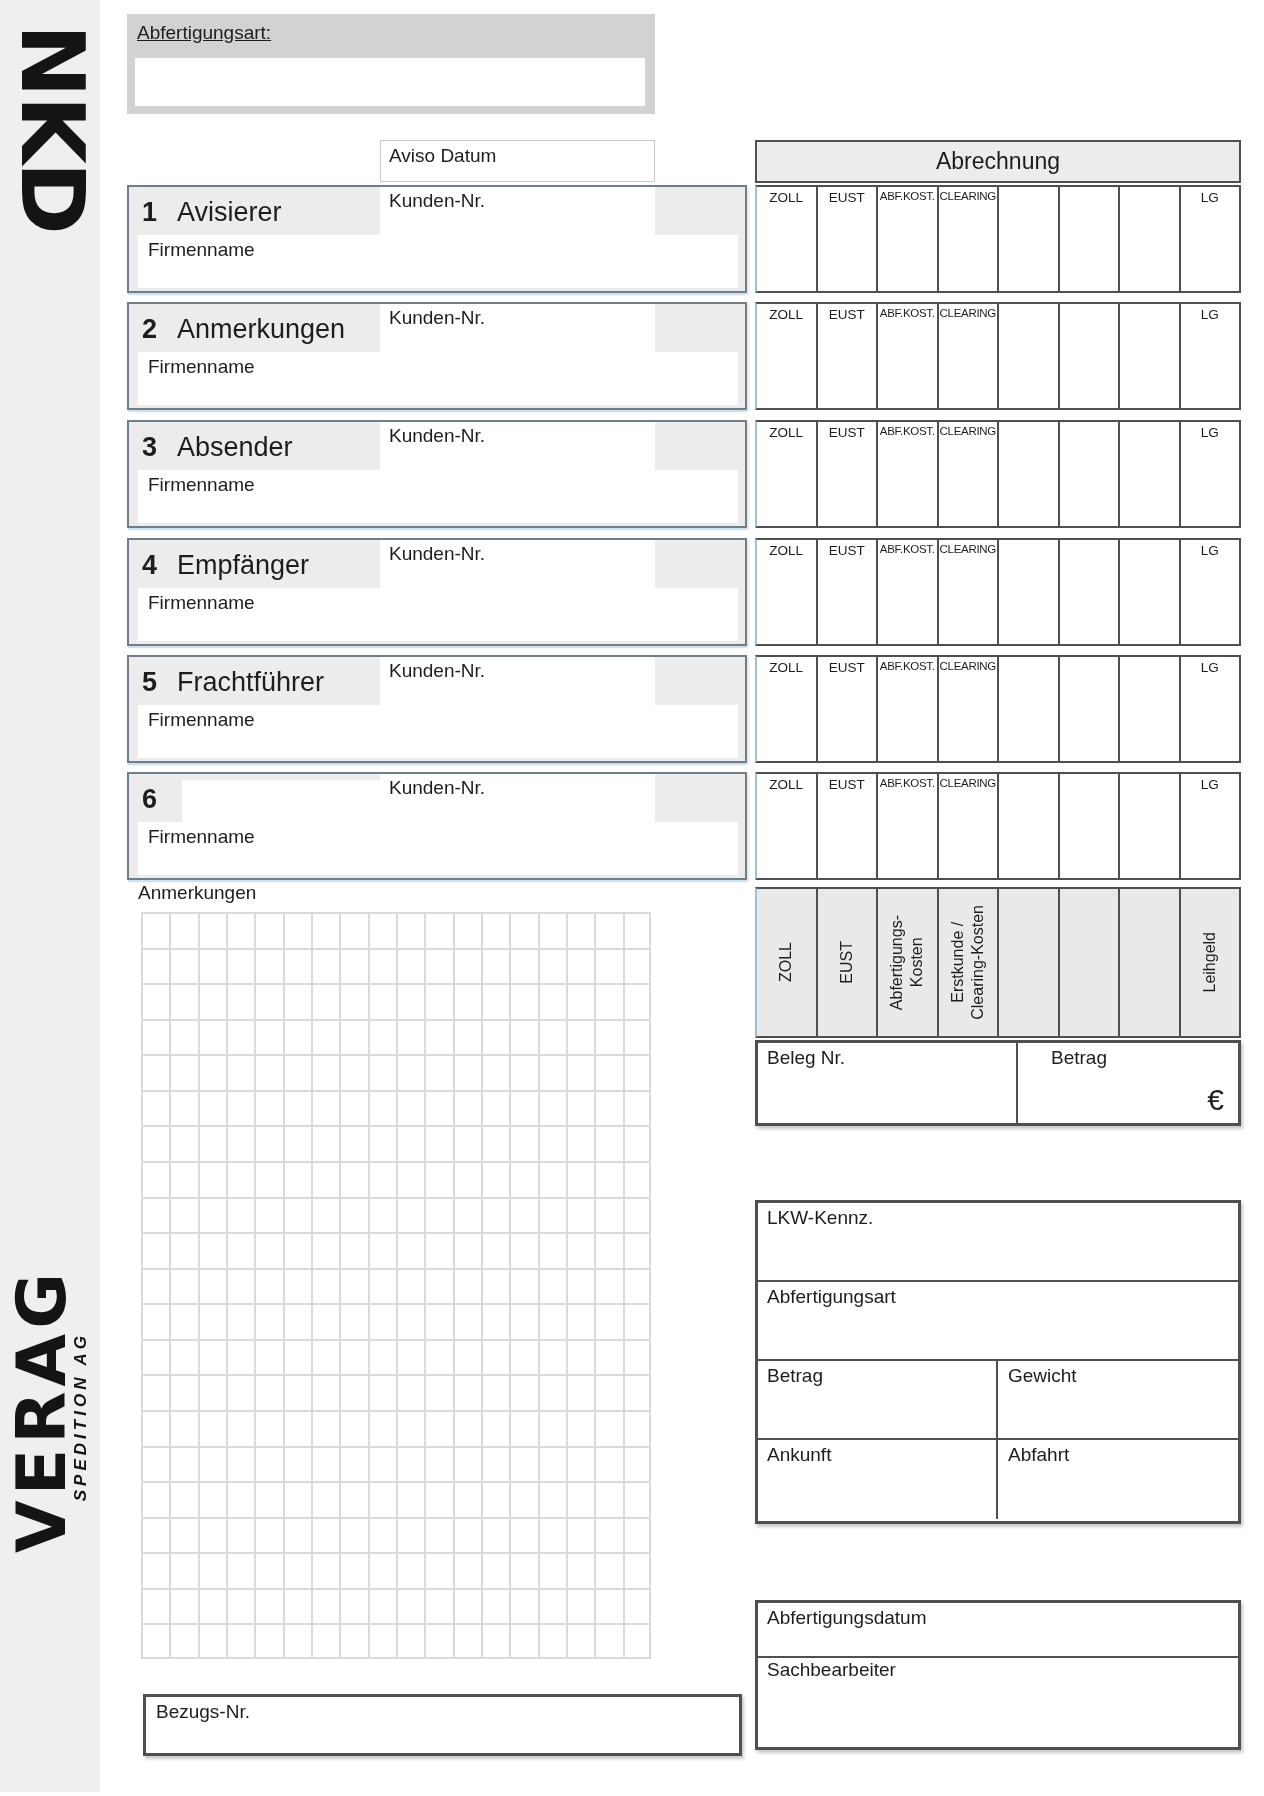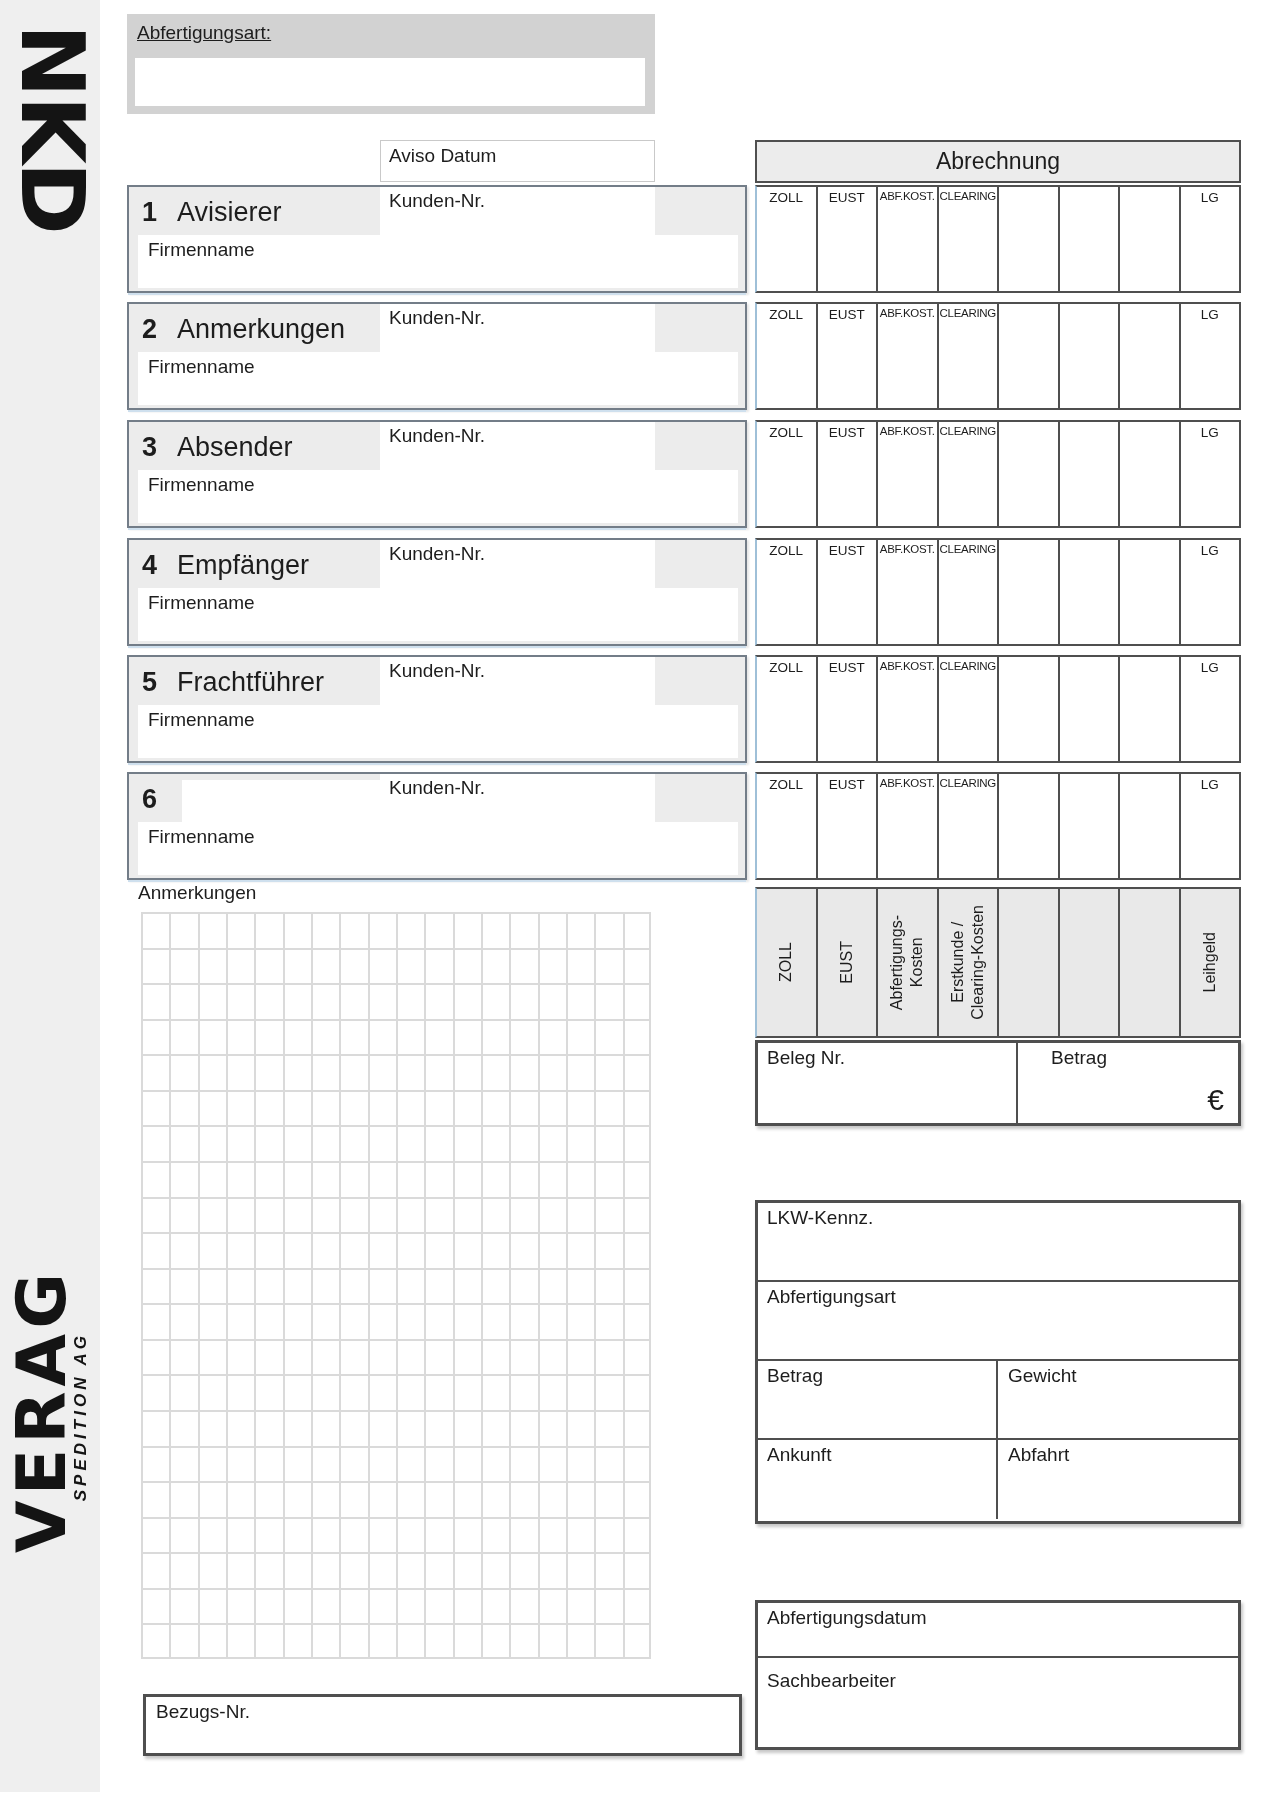--- a/index.html
+++ b/index.html
@@ -77,21 +77,21 @@
   .t-row:last-child{border-bottom:none;}
   .t-split{display:flex;}
   .t-cell-l{width:240px;border-right:2px solid #4f4f4f;padding:4px 9px;box-sizing:border-box;}
   .t-cell-r{flex:1;padding:4px 10px;}
   .t-pad{padding:4px 9px;}
 
   
   .proc{position:absolute;left:755px;top:1600px;width:486px;height:150px;background:#fff;
        border:3px solid #4f4f4f;box-sizing:border-box;}
   .proc-row1{height:55px;border-bottom:2px solid #4f4f4f;box-sizing:border-box;padding:4px 9px;}
-  .proc-row2{padding:12px 9px;}
+  .proc-row2{padding:1px 9px;}
 
   
   .anm-label{position:absolute;left:138px;top:882px;}
   .grid{position:absolute;left:141px;top:912px;width:510px;height:747px;
        border-right:2px solid #dadada;border-bottom:2px solid #dadada;box-sizing:border-box;
        background-image:
          repeating-linear-gradient(to right,#dadada 0 2px,transparent 2px 28.33px),
          repeating-linear-gradient(to bottom,#dadada 0 2px,transparent 2px 35.57px);}
 
   

